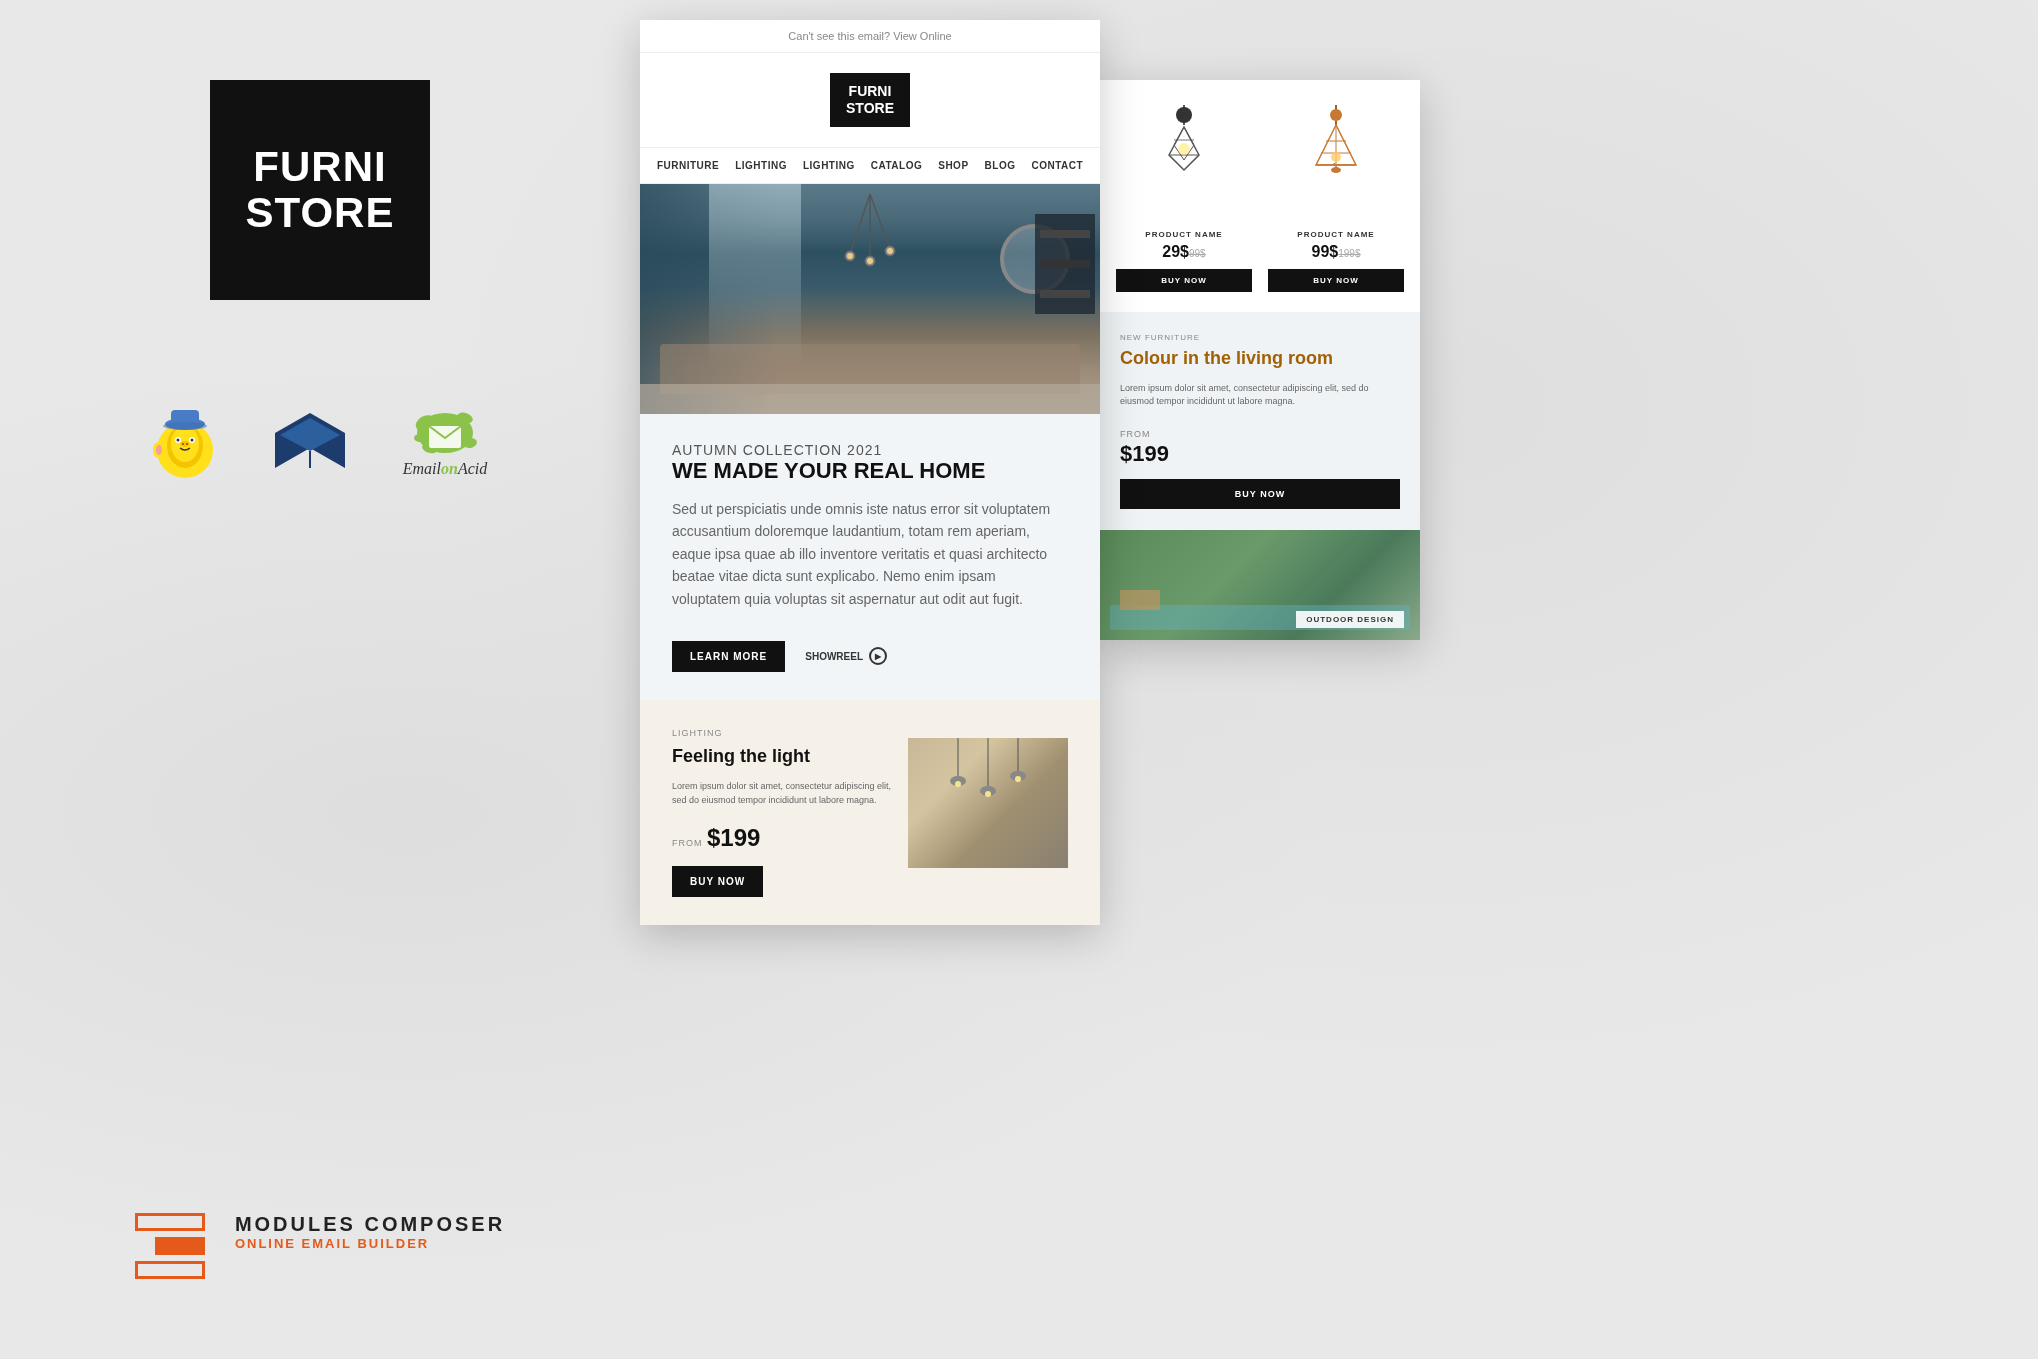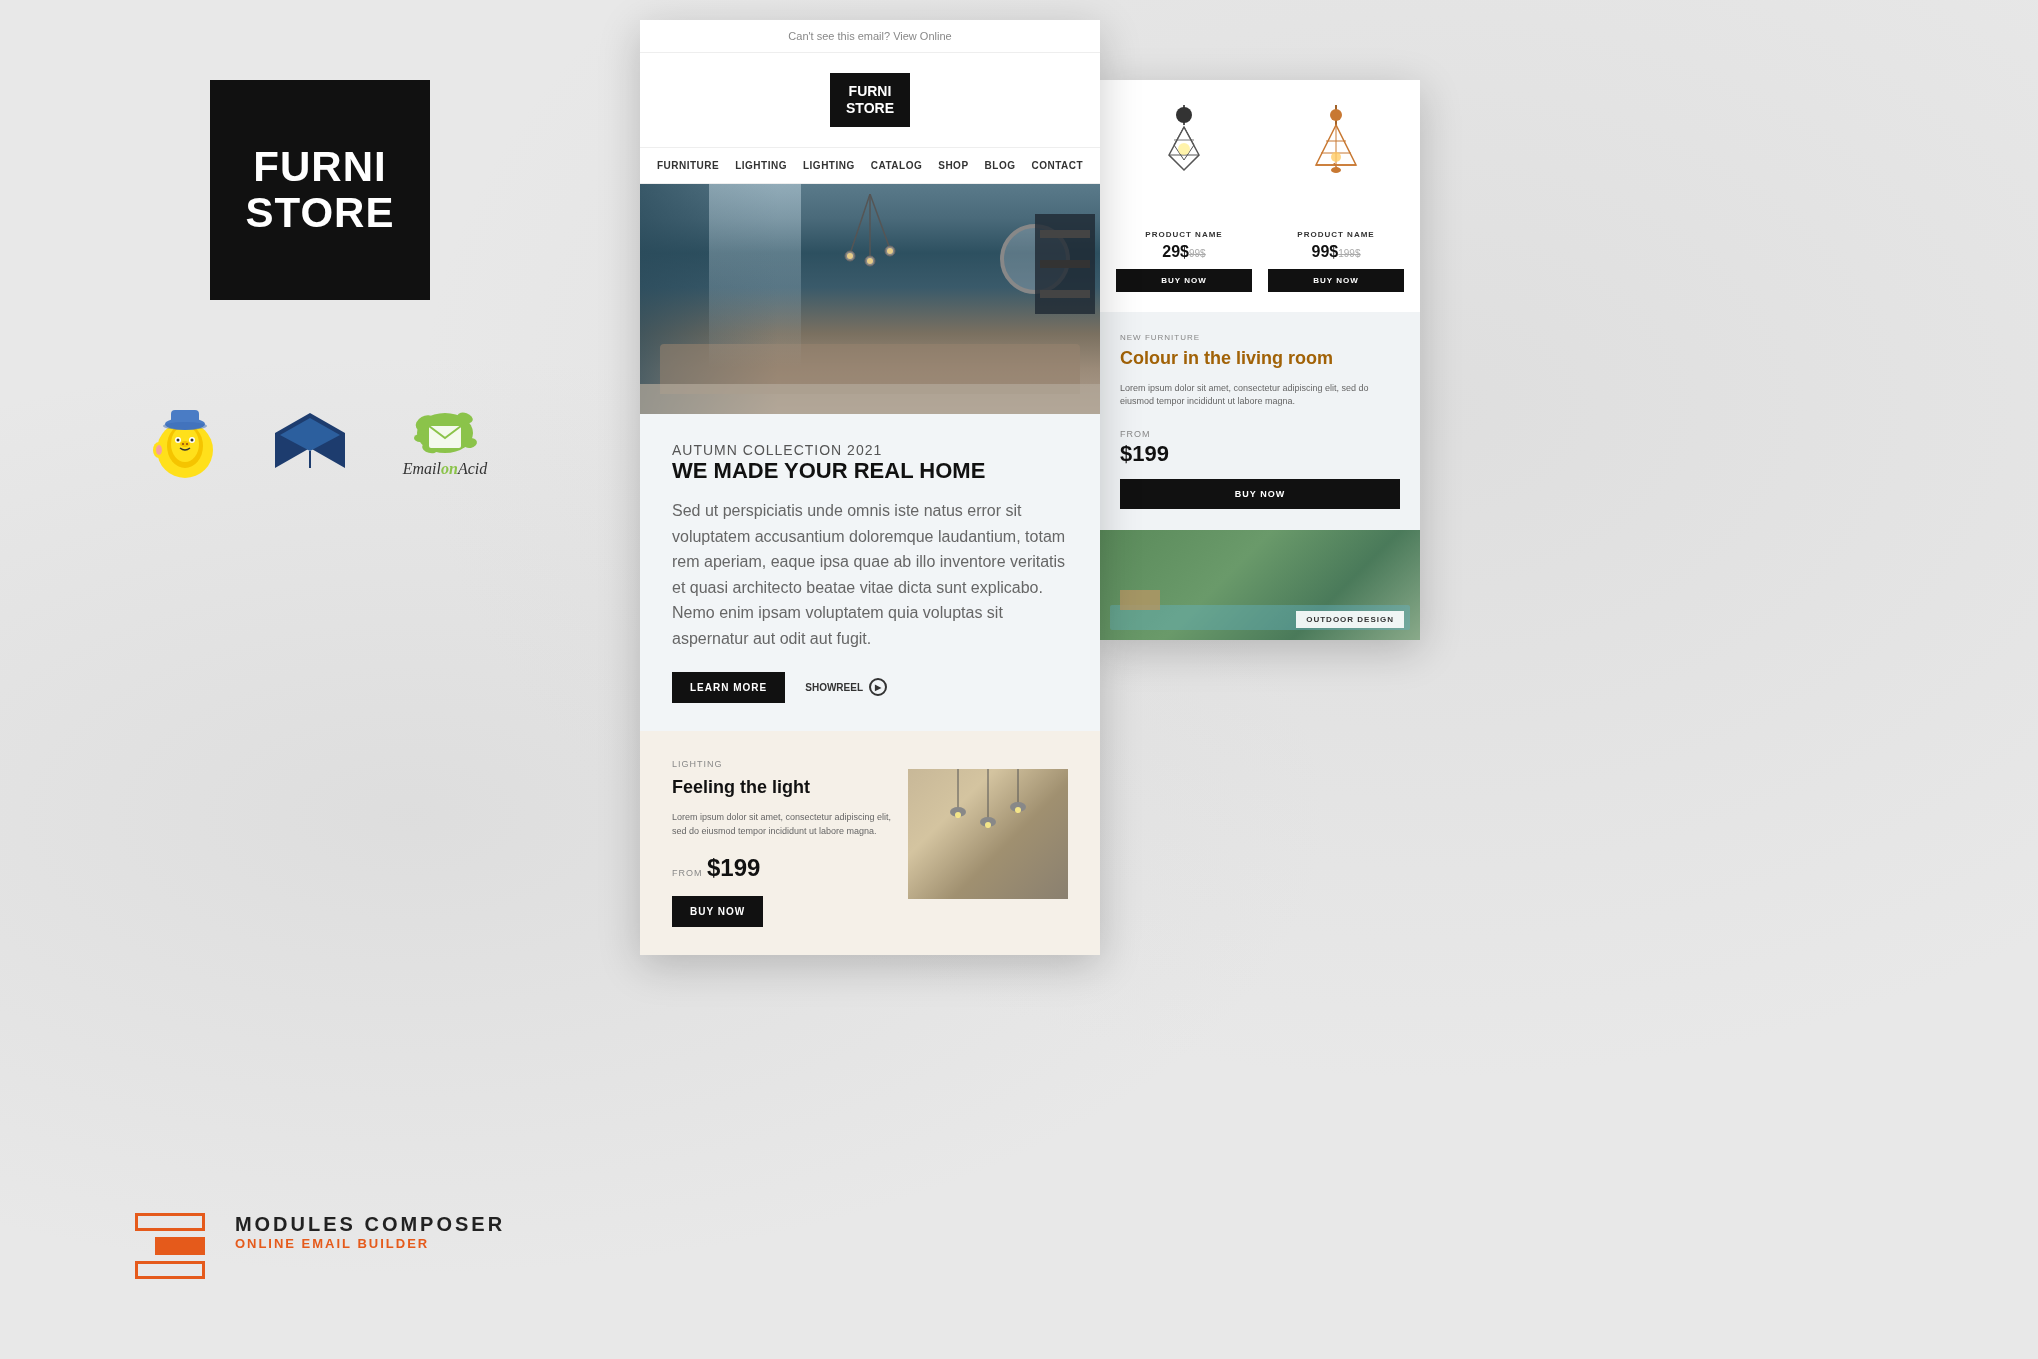--- a/index.html
+++ b/index.html
@@ -169,24 +169,24 @@
 
     .content-headline {
       font-size: 22px;
       font-weight: 900;
       color: #111;
       margin-bottom: 14px;
       line-height: 1.2;
     }
 
     .content-body {
-      font-size: 16px;
+      font-size: 14px;
       color: #666;
       line-height: 1.6;
-      margin-bottom: 20px;
+      margin-bottom: 31px;
     }
 
     .cta-row {
       display: flex;
       align-items: center;
       gap: 20px;
     }
 
     .btn-dark {
       background: #111;

